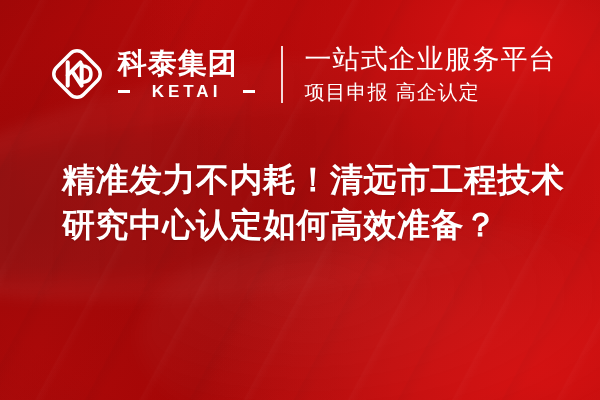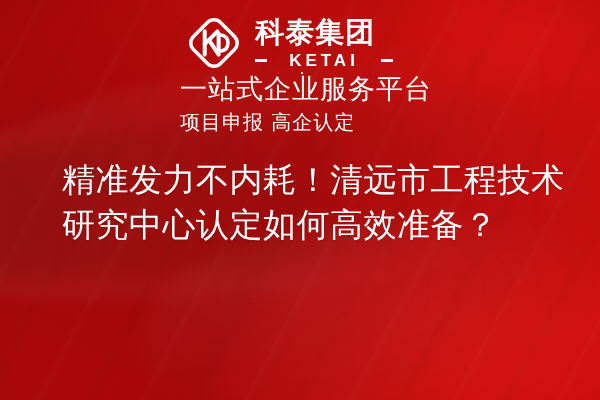--- a/index.html
+++ b/index.html
@@ -77,21 +77,20 @@
   
   .header {
     position: absolute;
     left: 4px; right: 0;
     top: 34px;
     height: 80px;
     display: flex;
     align-items: center;
     justify-content: center;
     gap: 0;
-    flex-direction: column;
   }
   .brand {
     display: flex;
     align-items: center;
     gap: 12px;
     padding-right: 26px;
   }
   .mark { width: 58px; height: 58px; flex: 0 0 58px; display: block; }
   .brand-words { display: flex; flex-direction: column; align-items: stretch; }
   .brand-cn {
@@ -121,21 +120,21 @@
   }
 
   .divider {
     width: 2px;
     height: 57px;
     background: rgba(255,255,255,0.85);
     flex: 0 0 2px;
   }
 
   .tagline {
-    padding-left: 8px;
+    padding-left: 21px;
     display: flex;
     flex-direction: column;
     justify-content: center;
   }
   .tagline-main {
     color: #fff;
     font-size: 27px;
     line-height: 1.12;
     font-weight: 300;
     letter-spacing: 1px;
@@ -156,21 +155,21 @@
   
   .headline {
     position: absolute;
     left: 62px;
     top: 157px;
     right: 40px;
   }
   .headline-line {
     color: #ffffff;
     font-size: 33px;
-    font-weight: 400;
+    font-weight: 700;
     line-height: 45px;
     letter-spacing: 0.5px;
     white-space: nowrap;
     font-family: "DejaVu Sans", "Liberation Sans", sans-serif;
     text-shadow: 0 1px 2px rgba(90,0,0,0.25);
   }
 </style>
 </head>
 <body>
 

